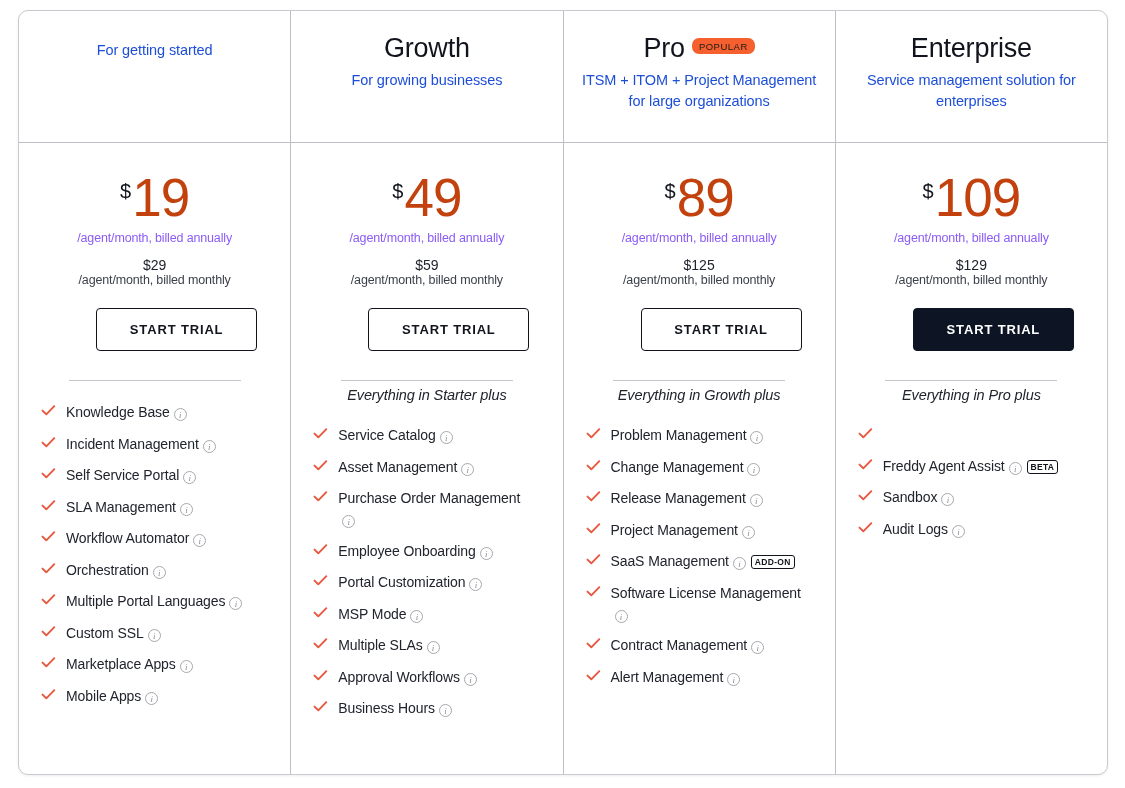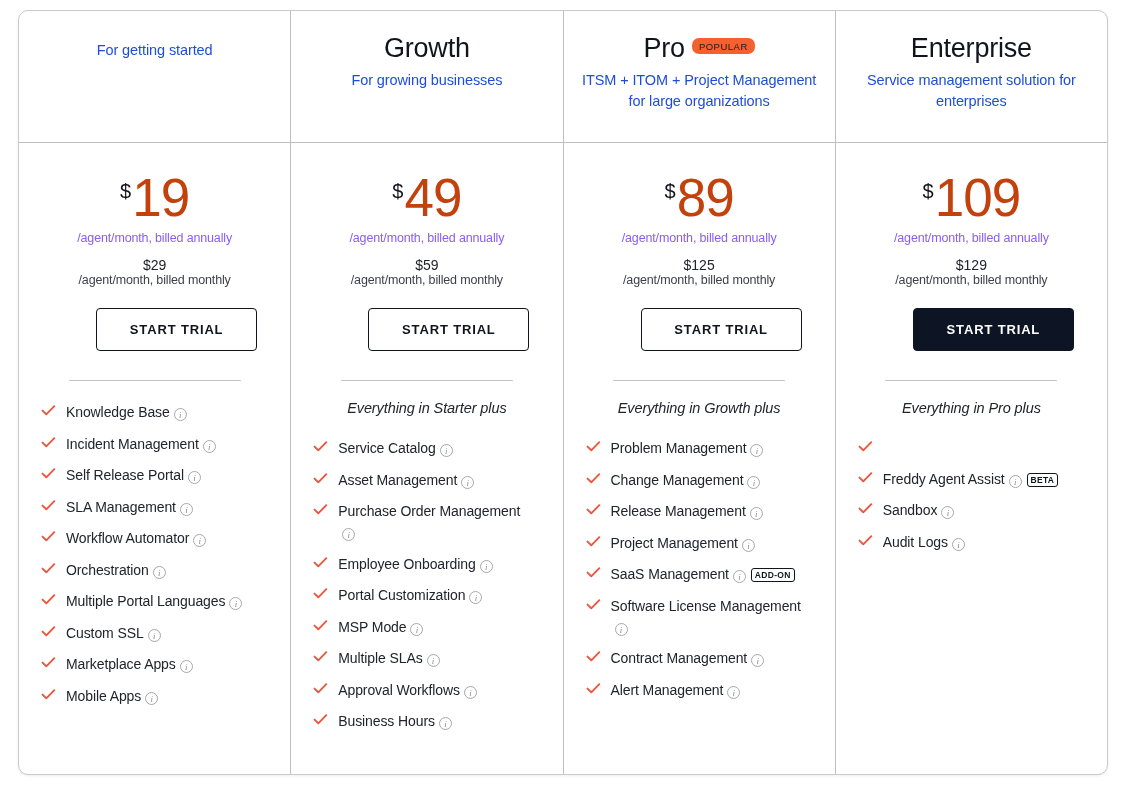--- a/index.html
+++ b/index.html
@@ -152,21 +152,21 @@
 
   
   .feature-divider {
     margin: 29px auto 0 auto;
     width: 172px;
     height: 1px;
     background: #c5c5cb;
   }
 
   .inherits-line {
-    margin-top: 19px;
+    margin-top: 6px;
     font-size: 14.5px;
     font-style: italic;
     color: #21242d;
     text-align: center;
     letter-spacing: -0.1px;
   }
 
   .feature-list {
     list-style: none;
     margin-top: 22px;
@@ -265,21 +265,21 @@
               </svg>
             </span>
             <span class="feature-text"><span>Incident Management</span><span class="info-icon">i</span></span>
           </li>
           <li class="feature-item">
             <span class="check-icon">
               <svg width="15" height="13" viewBox="0 0 15 13" fill="none">
                 <path d="M1.5 6.6 L5.3 10.3 L13.3 2.2" stroke="#e8573f" stroke-width="1.9" stroke-linecap="round" stroke-linejoin="round"></path>
               </svg>
             </span>
-            <span class="feature-text"><span>Self Release Portal</span><span class="info-icon">i</span></span>
+            <span class="feature-text"><span>Self Service Portal</span><span class="info-icon">i</span></span>
           </li>
           <li class="feature-item">
             <span class="check-icon">
               <svg width="15" height="13" viewBox="0 0 15 13" fill="none">
                 <path d="M1.5 6.6 L5.3 10.3 L13.3 2.2" stroke="#e8573f" stroke-width="1.9" stroke-linecap="round" stroke-linejoin="round"></path>
               </svg>
             </span>
             <span class="feature-text"><span>SLA Management</span><span class="info-icon">i</span></span>
           </li>
           <li class="feature-item">

